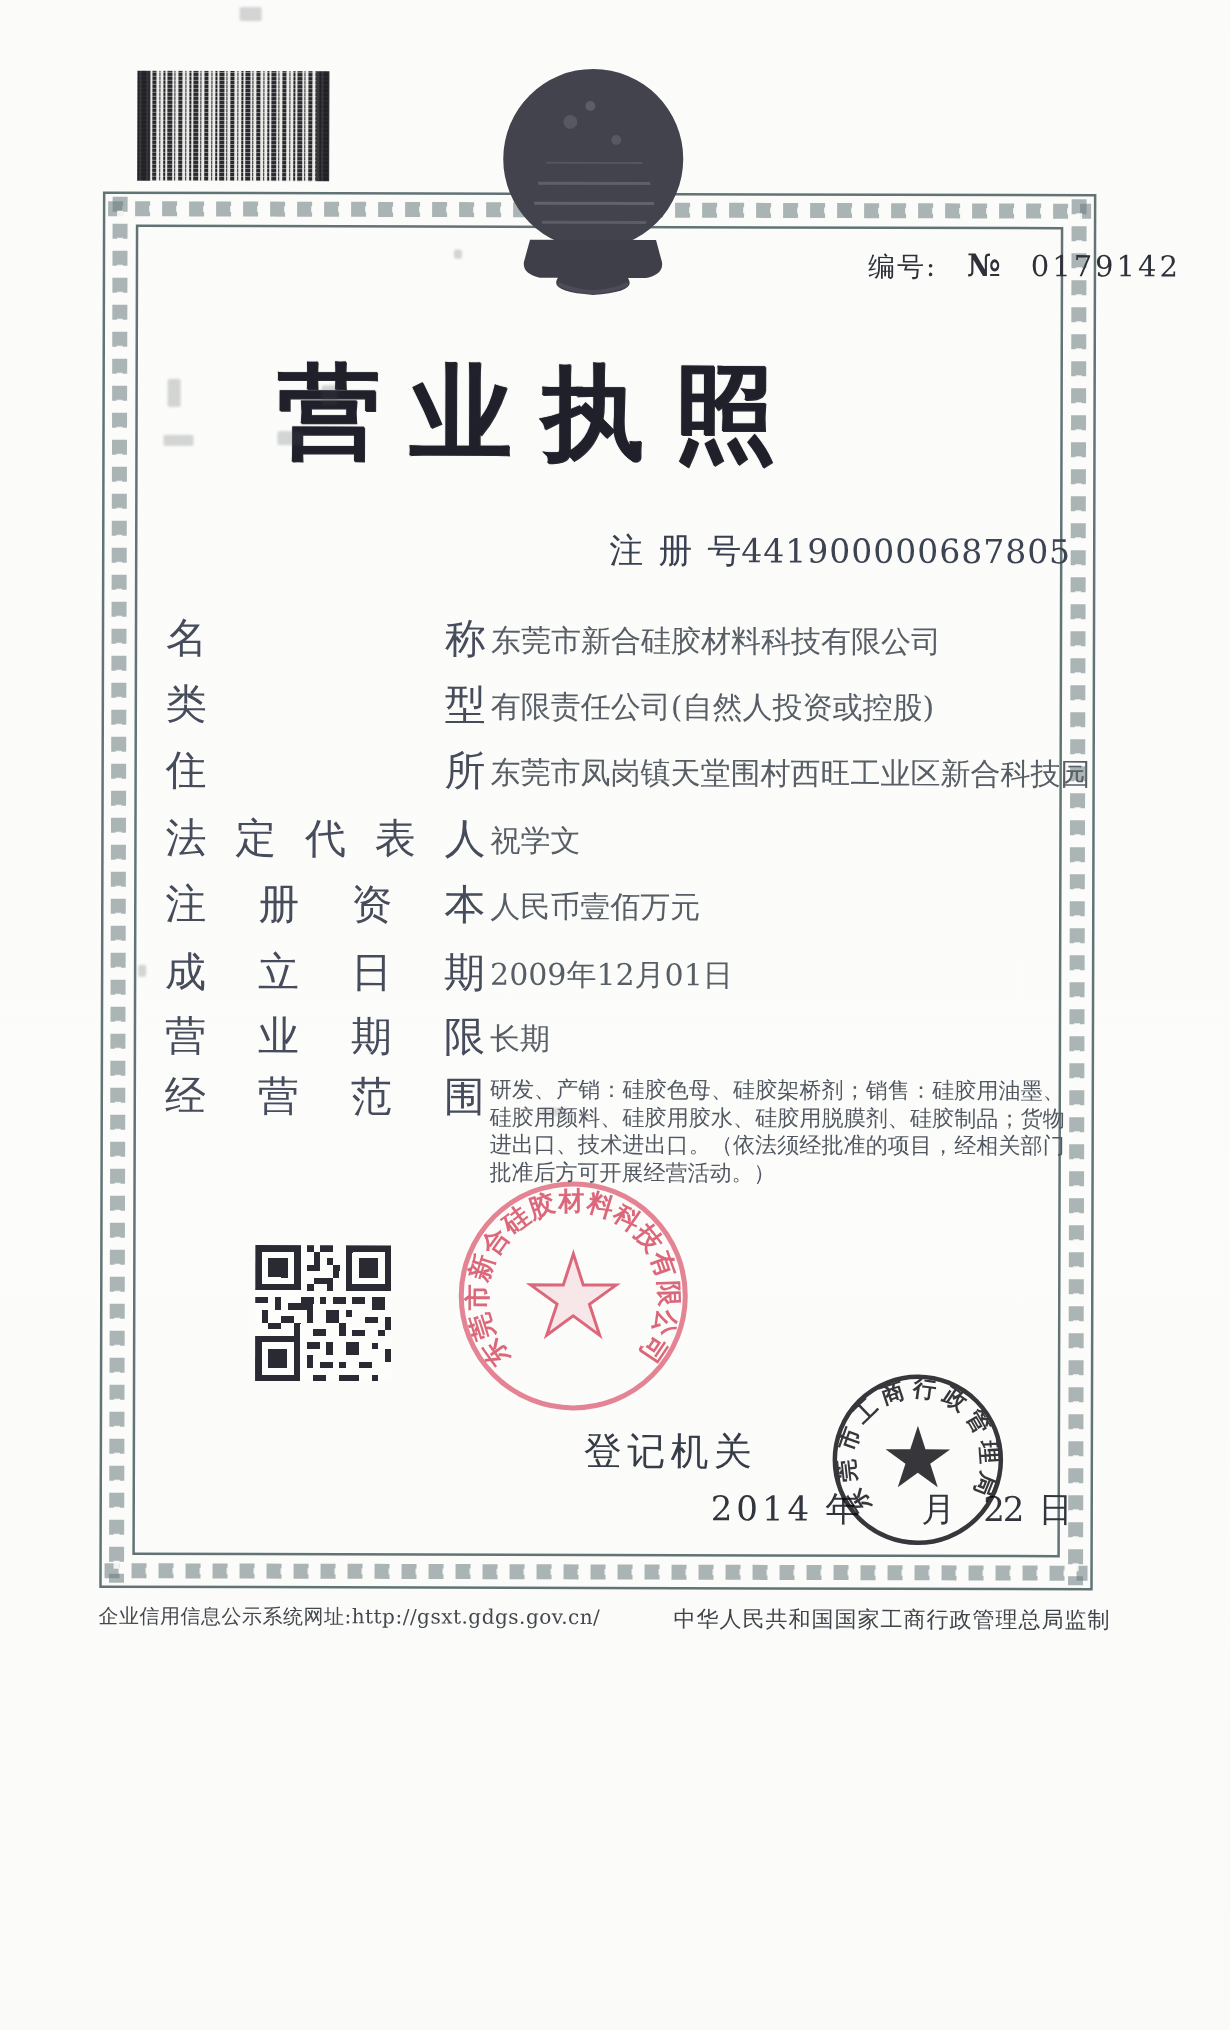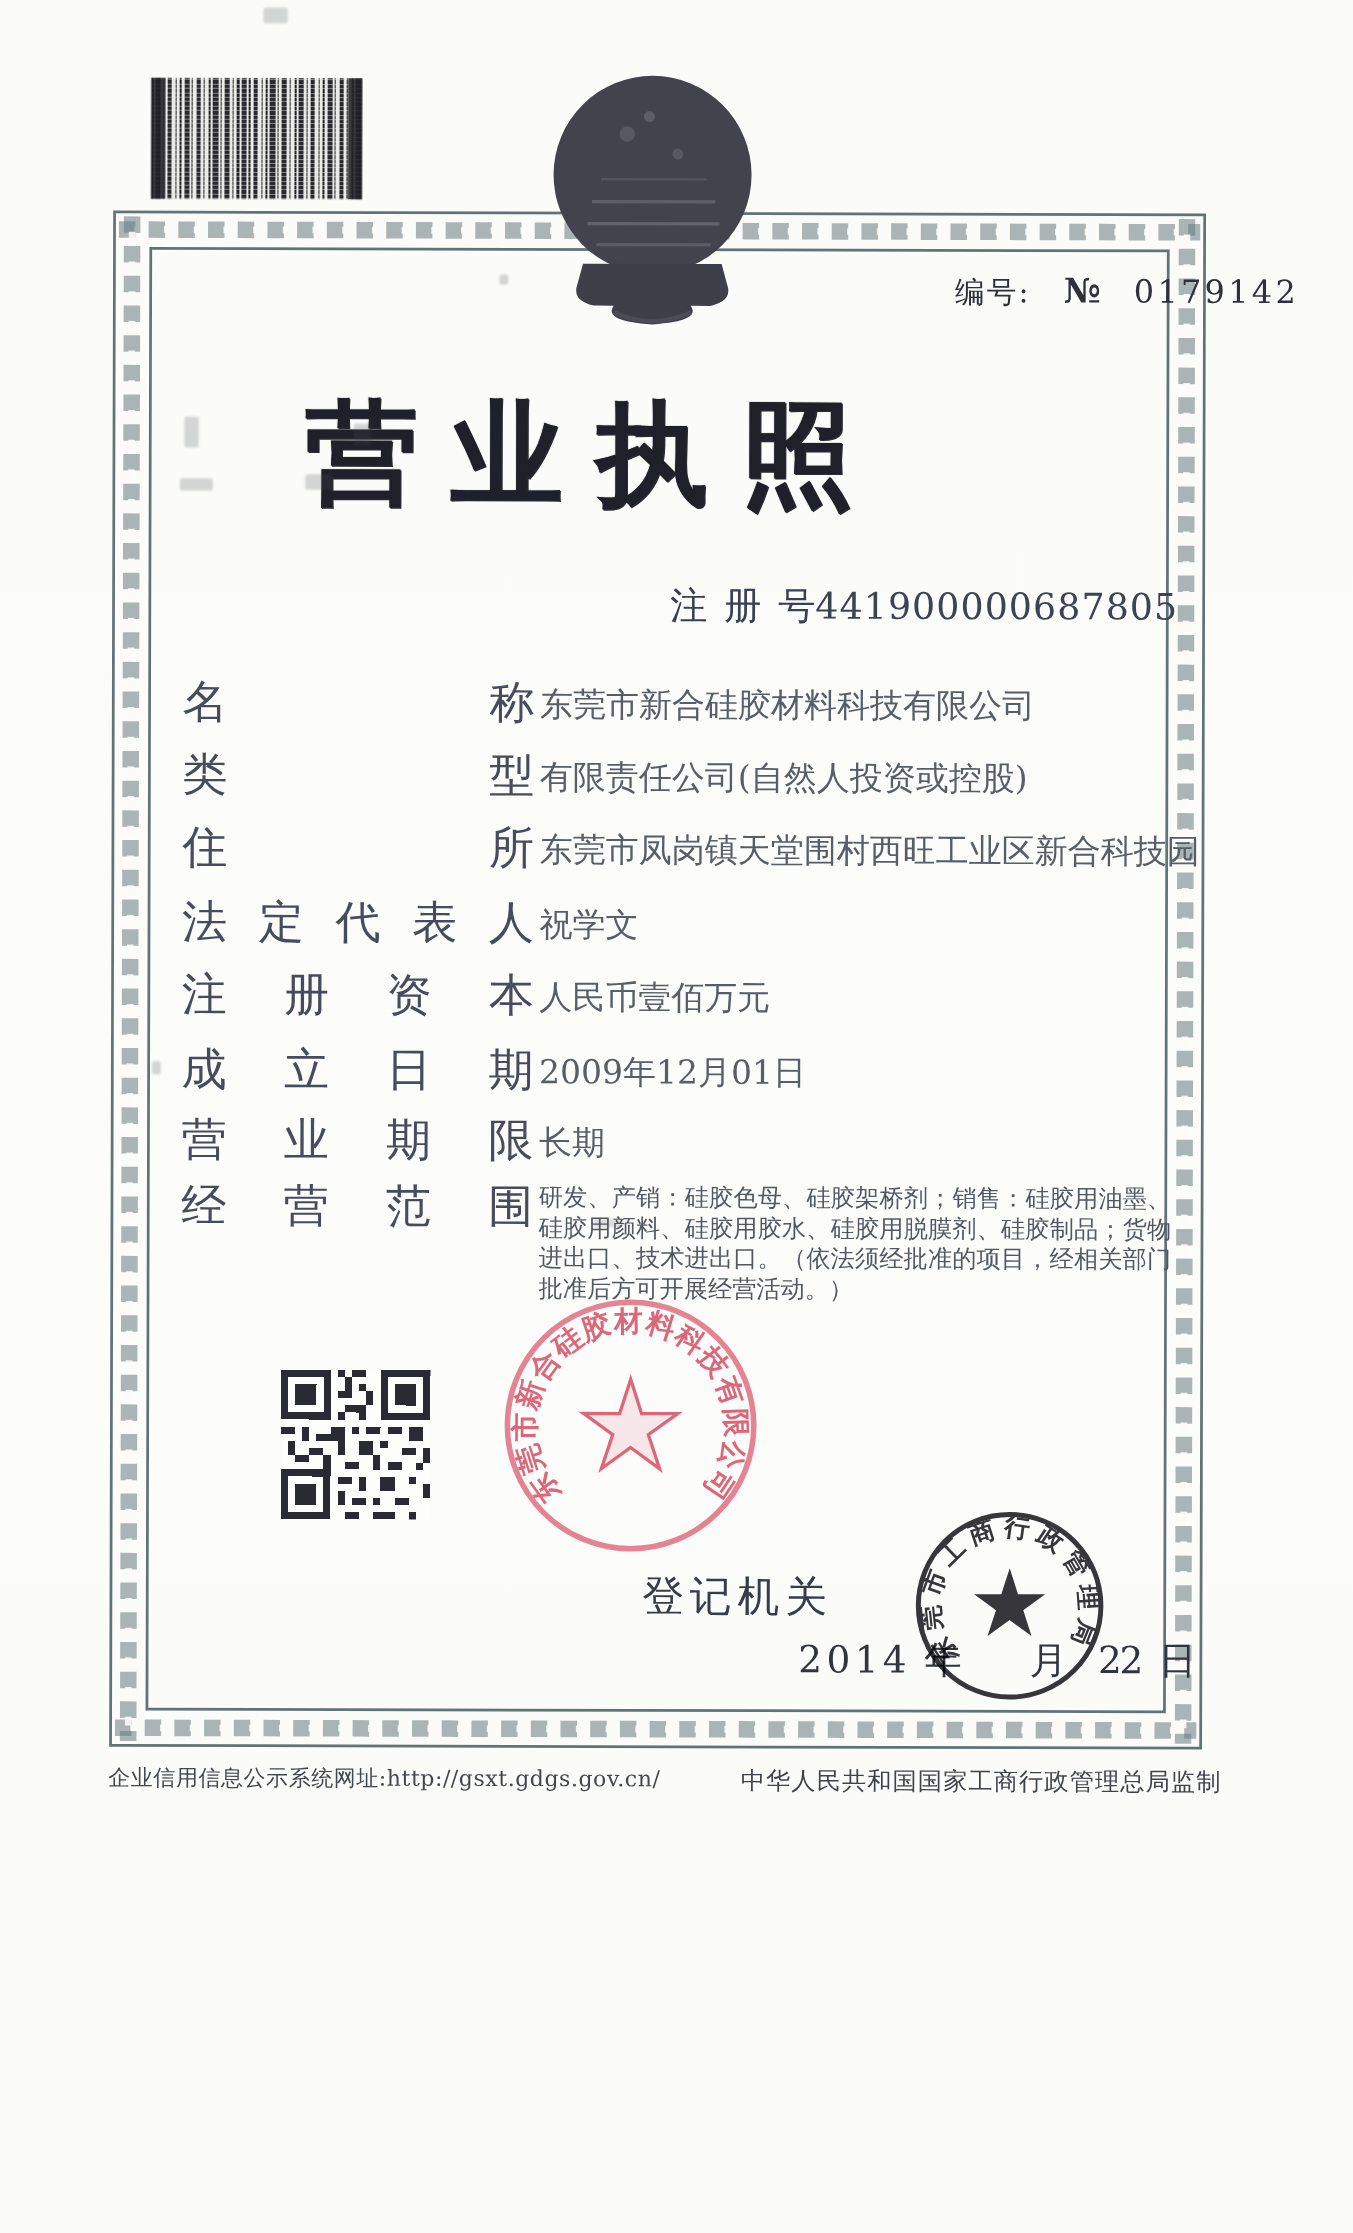--- a/index.html
+++ b/index.html
@@ -53,21 +53,21 @@
   .row{position:absolute;left:165px;width:900px;}
   .field-label{width:320px;font-size:41px;color:#464c5c;}
   .char-justify{display:flex;justify-content:space-between;}
   .field-value{position:absolute;left:325px;top:9px;width:575px;font-size:30px;color:#575e66;white-space:nowrap;}
   .row.scope .field-value{white-space:normal;font-size:22px;line-height:1.26;top:6px;text-align:justify;color:#515861;}
 
   
   .registrar{position:absolute;left:585px;top:1426px;width:168px;font-size:38px;color:#363c48;}
   .dateline{position:absolute;left:712px;top:1486px;display:flex;align-items:baseline;font-size:34px;color:#31353e;}
   .dateline span{display:inline-block;}
-  .d-year{letter-spacing:4px;margin-left:15px;}
+  .d-year{letter-spacing:4px;}
   .d-yu{margin-left:12px;}
   .d-mu{margin-left:62px;}
   .d-day{margin-left:28px;letter-spacing:-2px;}
   .d-du{margin-left:16px;}
 
   
   .qr{position:absolute;left:256px;top:1246px;width:136px;height:136px;}
 
   
   .seal-red{position:absolute;left:449px;top:1171px;mix-blend-mode:multiply;opacity:.92;}

